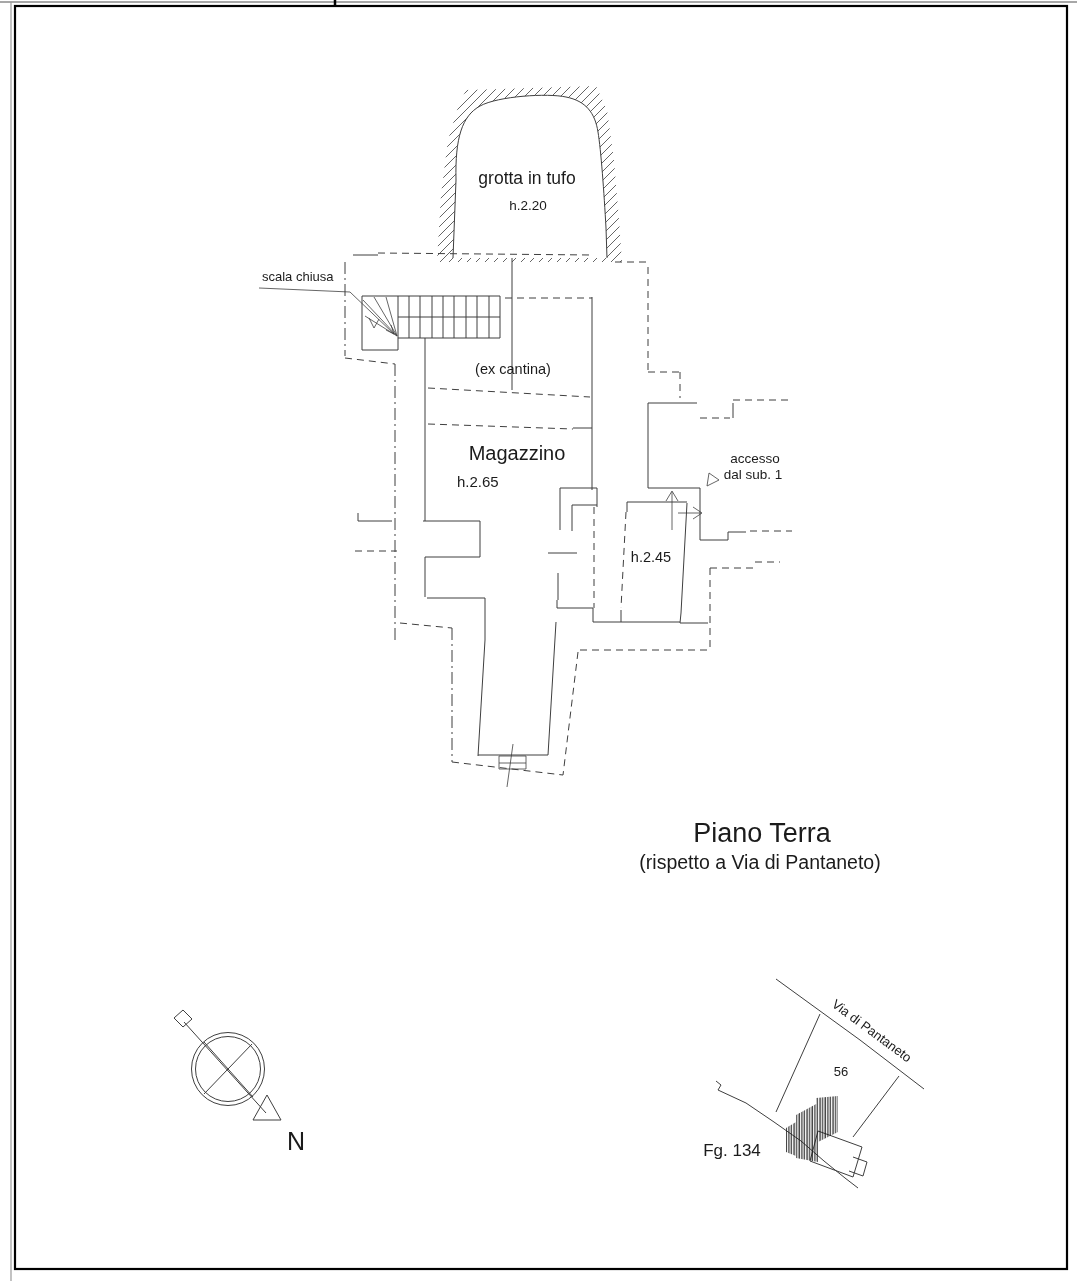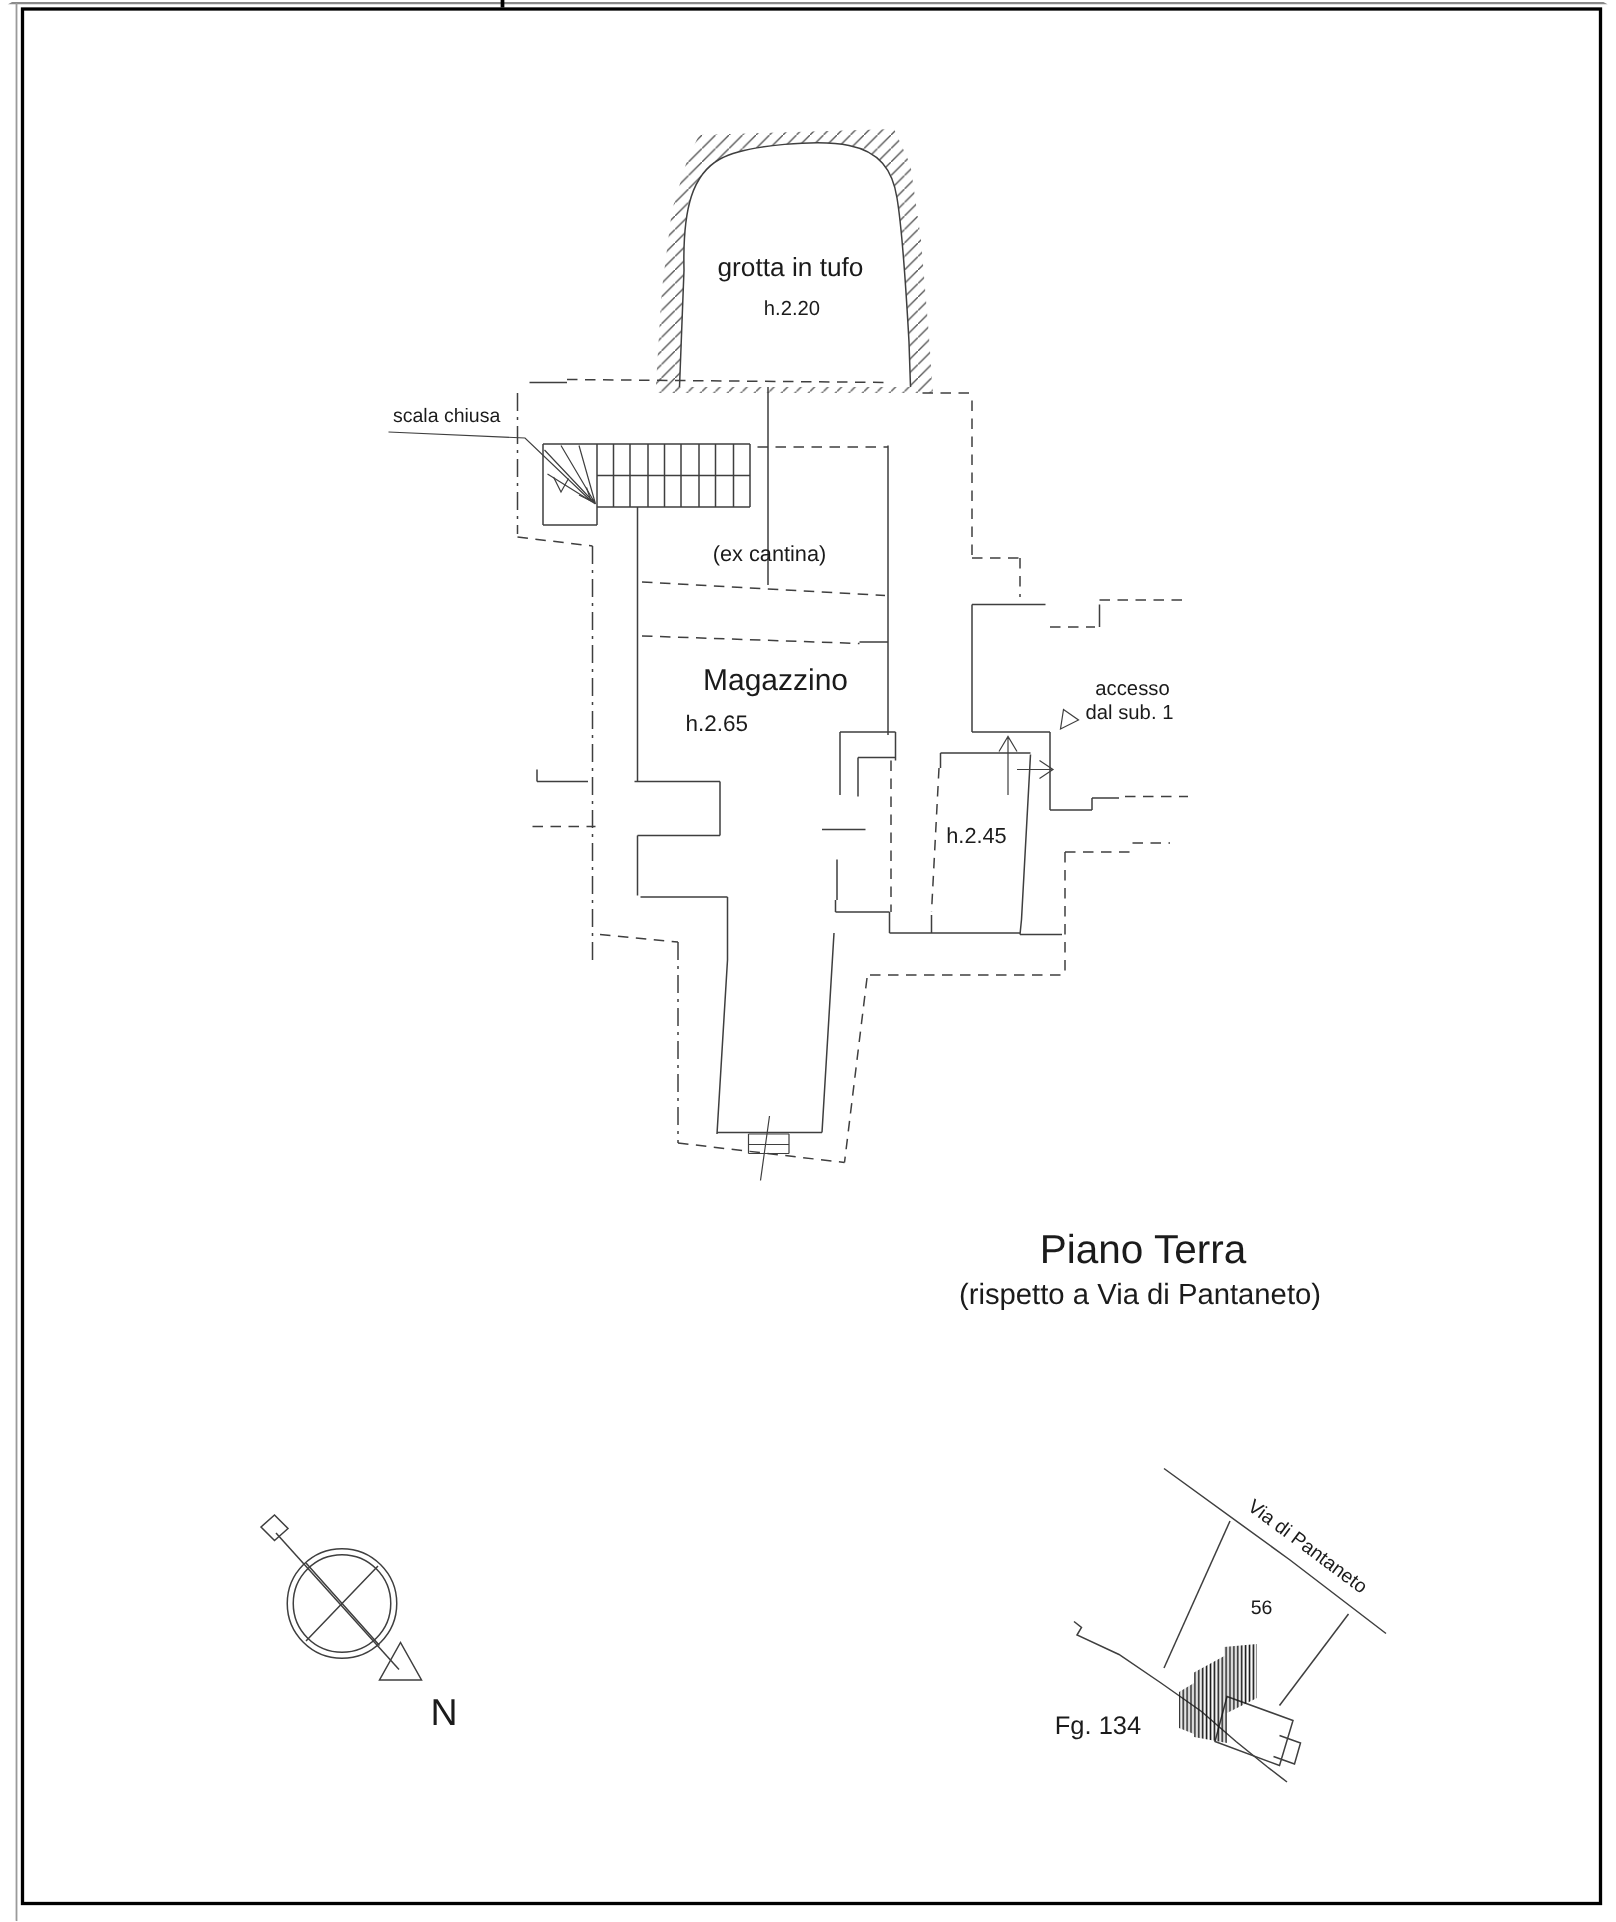--- a/index.html
+++ b/index.html
@@ -1,16 +1,16 @@
 <!DOCTYPE html>
 <html><head>
 <meta charset="utf-8">
 <style>
   html,body{margin:0;padding:0;background:#fff;}
-  .page{position:relative;width:1077px;height:1281px;background:#ffffff;overflow:hidden;border-radius:14px;}
+  .page{position:relative;width:1077px;height:1281px;background:#ffffff;overflow:hidden;}
   svg{display:block;}
   text{font-family:"Liberation Sans","DejaVu Sans",sans-serif;fill:#1b1b1b;}
   .ln{fill:none;stroke:#3f3f3f;stroke-width:1;}
   .lnd{stroke-dasharray:7,5;}
   .lndd{stroke-dasharray:12,4,2,4;}
   .thin{fill:none;stroke:#3f3f3f;stroke-width:0.8;}
   .t13{font-size:13px;}
   .t135{font-size:13.5px;}
   .t145{font-size:14.5px;}
   .t15{font-size:15px;}

